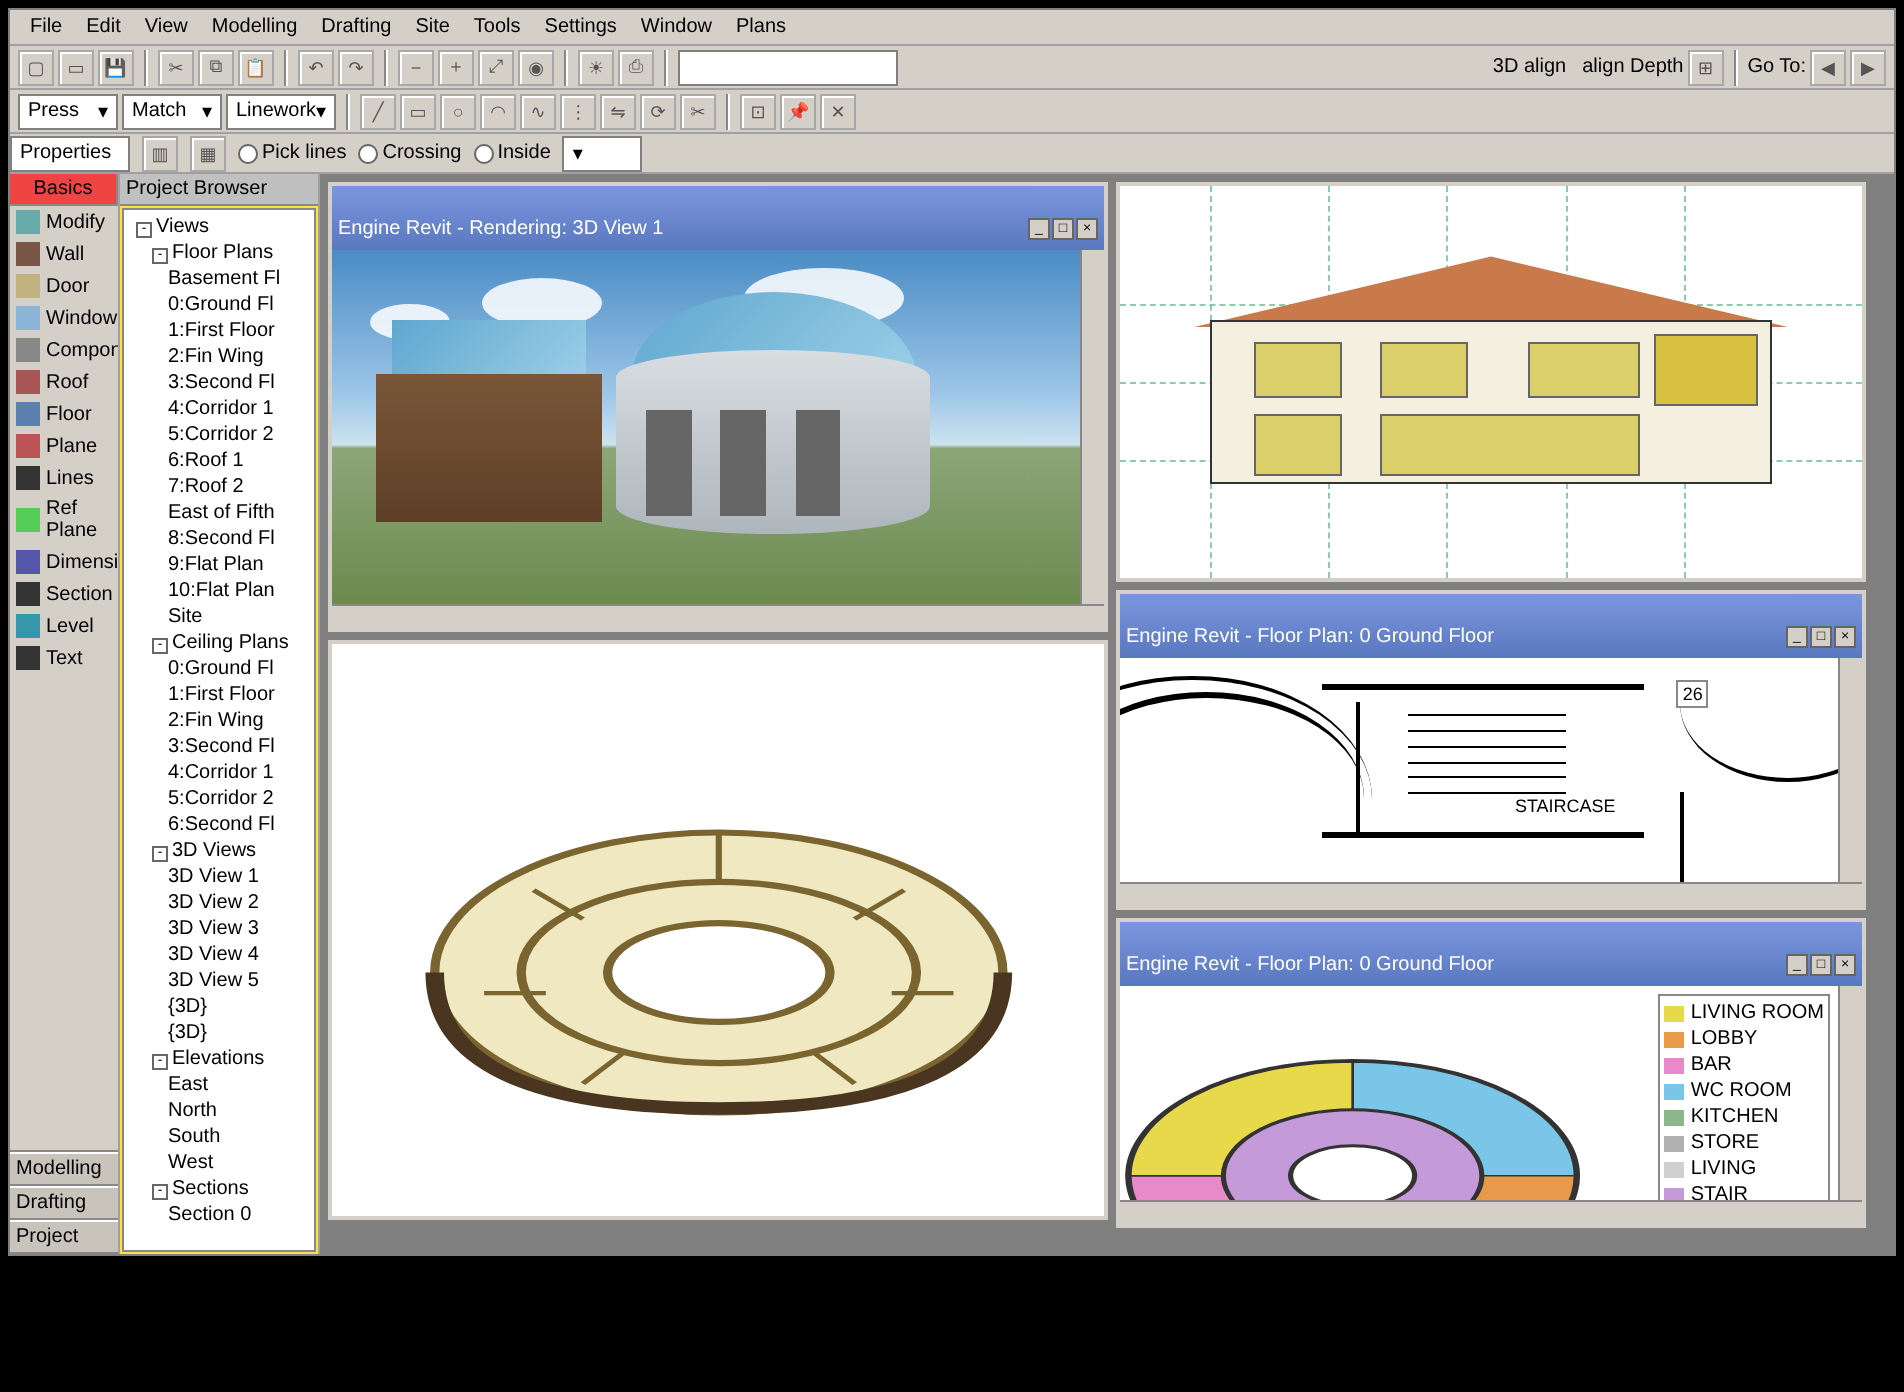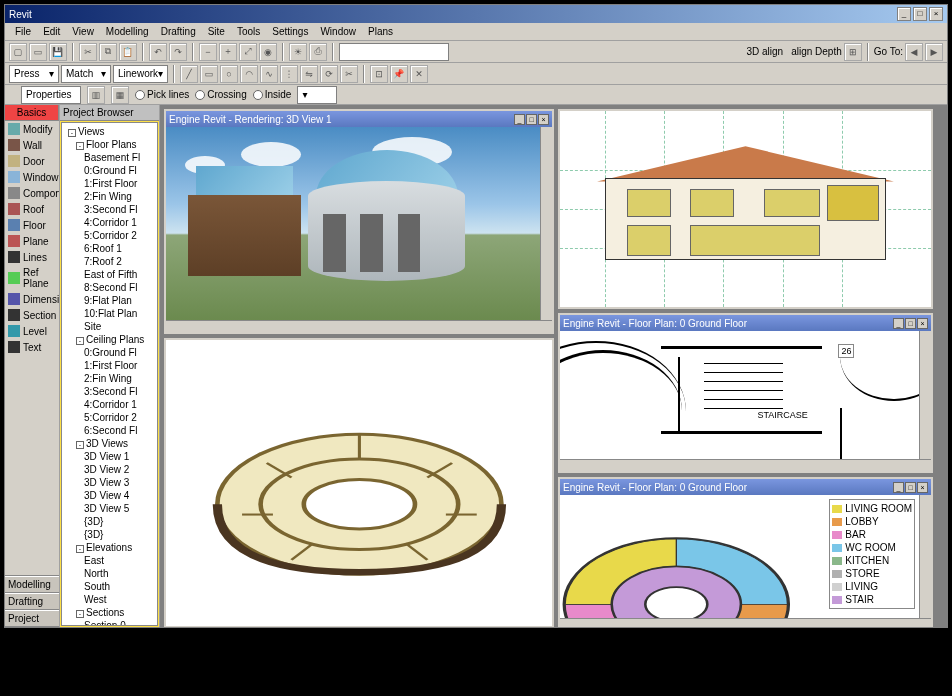--- a/index.html
+++ b/index.html
@@ -9,42 +9,42 @@
 .titlebar .spacer{flex:1;}
 .titlebar-btn { width:14px; height:14px; background:#d4d0c8; border:1px solid #808080; box-shadow:inset 1px 1px 0 #fff; margin-left:2px; display:flex; align-items:center; justify-content:center; color:#000; font-size:8px; line-height:1;}
 .menubar { height:18px; background:#d4d0c8; display:flex; align-items:center; padding:0 4px; border-bottom:1px solid #a0a0a0;}
 .menubar span { padding:0 6px; cursor:default;}
 .toolbar { height:22px; background:#d4d0c8; display:flex; align-items:center; padding:0 4px; gap:2px; border-bottom:1px solid #a0a0a0;}
 .toolbar2 { height:22px;}
 .tool { width:18px; height:18px; background:#d4d0c8; border:1px solid #a8a8a8; box-shadow:inset 1px 1px 0 #fff; font-size:9px; display:flex; align-items:center; justify-content:center; color:#555;}
 .toolsel { height:18px; padding:0 4px; background:#fff; border:1px solid #808080; display:flex; align-items:center; min-width:50px; }
 .combo-wide{min-width:110px;}
 .sep{width:2px;height:18px;border-left:1px solid #888;border-right:1px solid #fff;margin:0 3px;}
-.options-bar{height:20px; background:#d4d0c8; display:flex; align-items:center; padding:0 16px; gap:6px; border-bottom:1px solid #a0a0a0;}
+.options-bar{height:20px; background:#d4d0c8; display:flex; align-items:center; padding:0 0; gap:6px; border-bottom:1px solid #a0a0a0;}
 .options-bar .radio{display:flex;align-items:center;gap:2px;}
 .options-bar .radio-dot{width:10px;height:10px;border:1px solid #666;border-radius:50%;background:#fff;}
 .main{flex:1;display:flex;overflow:hidden;}
 .left-tool-palette{width:55px;background:#d4d0c8;border-right:1px solid #a0a0a0;display:flex;flex-direction:column;}
 .palette-tabs{display:flex;border-bottom:1px solid #888;}
 .palette-tab{flex:1;text-align:center;padding:2px 0;border-right:1px solid #888;background:#c0c0c0;}
 .palette-tab.active{background:#ef4444;}
 .palette-items{flex:1;overflow:auto;}
 .palette-item{display:flex;align-items:center;gap:3px;padding:2px 3px;}
 .palette-icon{width:12px;height:12px;display:inline-block;flex-shrink:0;}
 .palette-bottom{border-top:1px solid #888;}
 .palette-btab{padding:2px 3px;border-top:1px solid #fff;border-bottom:1px solid #888;background:#c8c4bc;}
 .project-browser{width:100px;background:#fde047;border-right:1px solid #a0a0a0;display:flex;flex-direction:column;overflow:hidden;}
 .pb-header{height:16px;background:#c0c0c0;border-bottom:1px solid #888;display:flex;align-items:center;padding:0 3px;}
 .pb-tree{flex:1;overflow:auto;padding:2px;background:#fff;border:1px solid #888;margin:1px;}
 .pb-node{padding:1px 0 1px 4px;white-space:nowrap;font-size:9px;}
 .pb-node.i1{padding-left:12px;} .pb-node.i2{padding-left:20px;}
 .pb-node .sq{display:inline-block;width:8px;height:8px;border:1px solid #666;text-align:center;line-height:6px;font-size:7px;margin-right:2px;background:#fff;}
 .viewports{flex:1;position:relative;background:#808080;overflow:hidden;}
 .vp{position:absolute;background:#d4d0c8;border:2px solid #d4d0c8;box-shadow:inset 1px 1px 0 #fff, inset -1px -1px 0 #808080;display:flex;flex-direction:column;}
-.vp-title{height:16px;background:linear-gradient(#7a96df,#5a78c0);color:#fff;display:flex;align-items:center;padding:0 3px;font-size:9px;}
+.vp-title{height:16px;background:linear-gradient(#7a96df,#5a78c0);color:#fff;display:flex;padding:16px 3px;font-size:9px;}
 .vp-title .spacer{flex:1;}
 .vp-btn{width:11px;height:11px;background:#d4d0c8;border:1px solid #666;margin-left:1px;display:flex;align-items:center;justify-content:center;font-size:7px;color:#000;}
 .vp-scroll-v{width:12px;background:#d4d0c8;border-left:1px solid #888;display:flex;flex-direction:column;}
 .vp-scroll-h{height:12px;background:#d4d0c8;border-top:1px solid #888;}
 .vp-inner{flex:1;display:flex;}
 .vp-canvas{flex:1;position:relative;overflow:hidden;background:#fff;}
 
 .sky{position:absolute;inset:0;background:linear-gradient(#4a8cc4 0%,#9bc5e8 40%,#cde3f0 55%,#8da678 56%,#6b8a4e 100%);}
 .sky .cloud{position:absolute;background:rgba(255,255,255,0.85);border-radius:50%;}
 .bldg-main{position:absolute;left:38%;top:28%;width:42%;height:52%;background:linear-gradient(#d8dde0,#aeb6bb);border-radius:50%/15%;}
@@ -69,27 +69,20 @@
 .legend{position:absolute;right:4px;top:4px;background:#fff;border:1px solid #888;padding:2px;font-size:8px;}
 .legend .row{display:flex;align-items:center;gap:3px;padding:1px 0;}
 .legend .sw{width:10px;height:8px;}
 .staircase-text{position:absolute;font-size:9px;}
 </style>
 </head>
 <body>
 
 <div class="app-window">
 
-  <div class="titlebar">
-    <span>Revit</span>
-    <span class="spacer"></span>
-    <div class="titlebar-btn">_</div>
-    <div class="titlebar-btn">□</div>
-    <div class="titlebar-btn">×</div>
-  </div>
 
   <div class="menubar">
     <span>File</span>
     <span>Edit</span>
     <span>View</span>
     <span>Modelling</span>
     <span>Drafting</span>
     <span>Site</span>
     <span>Tools</span>
     <span>Settings</span>

